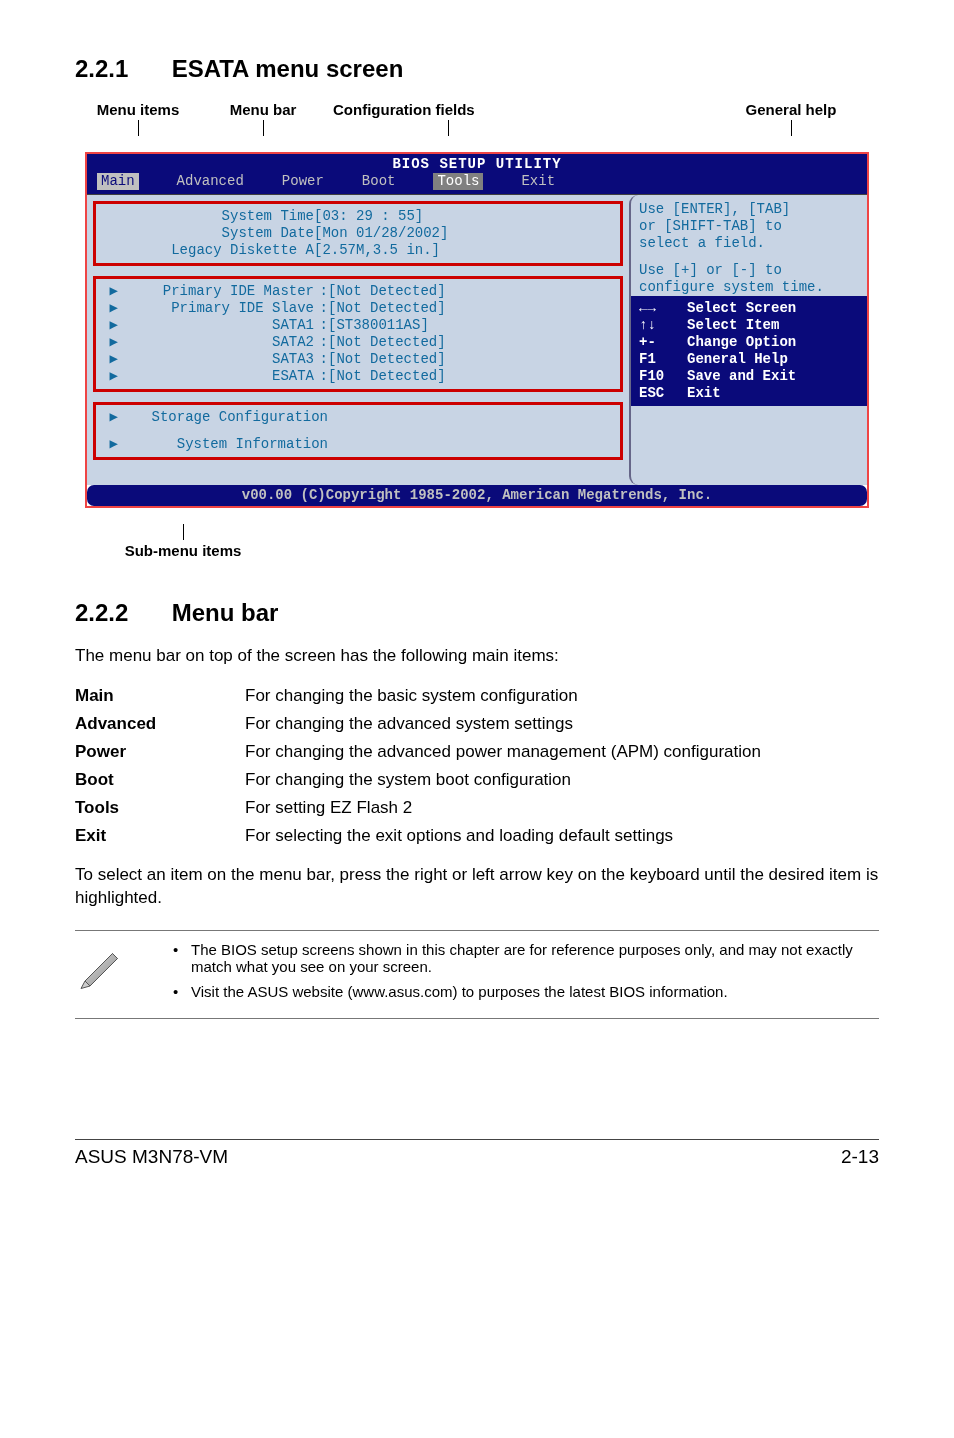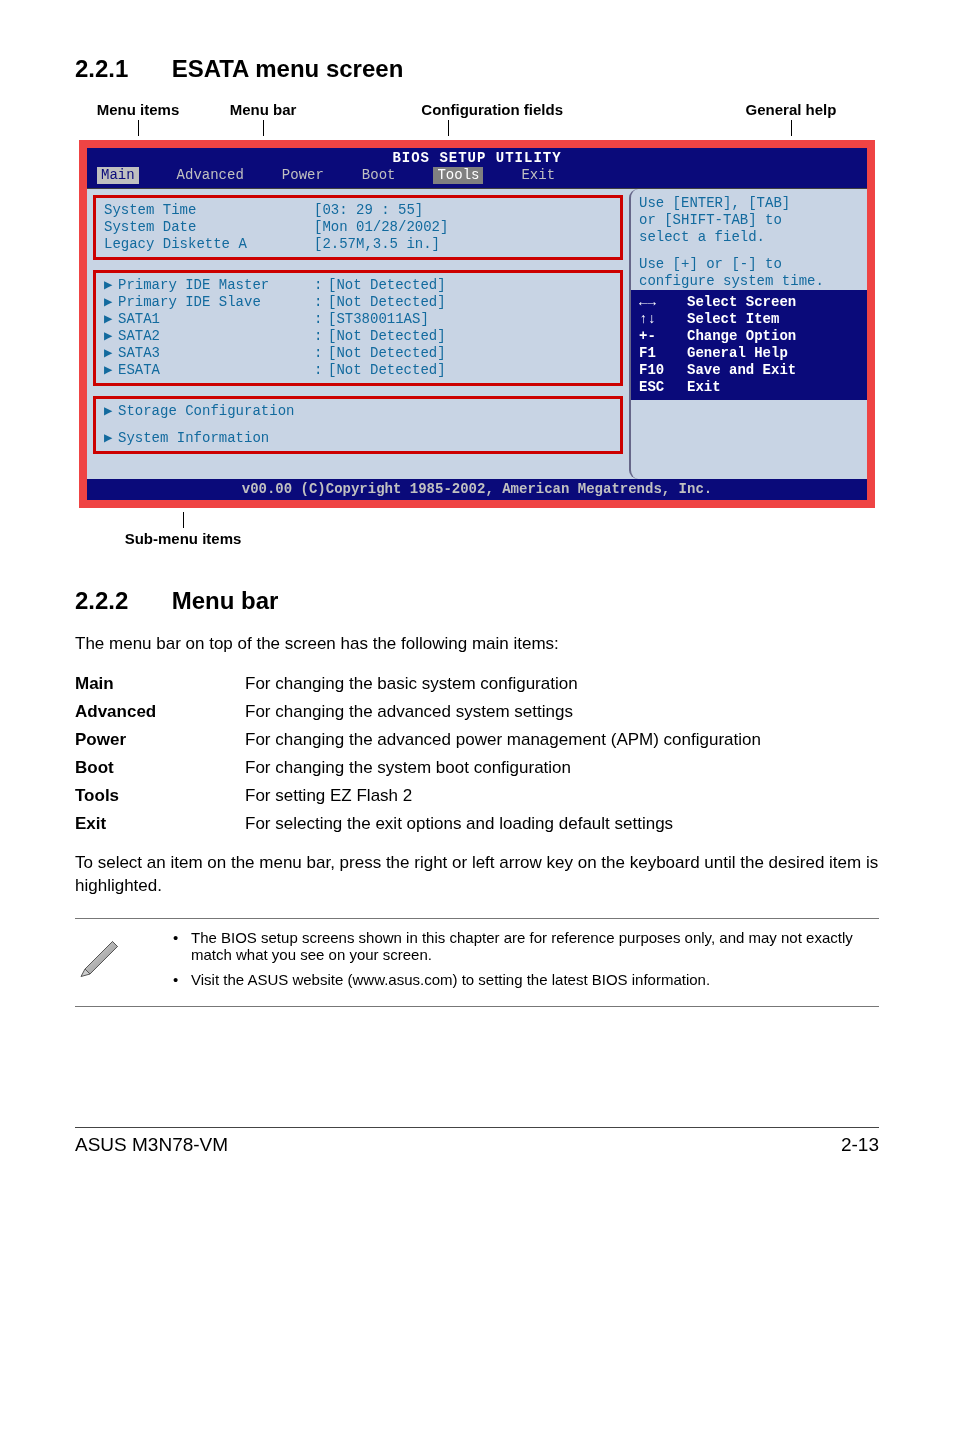--- a/index.html
+++ b/index.html
@@ -29,23 +29,23 @@
     font-size: 15px;
     padding: 0 8px;
     margin-bottom: 2px;
   }
   .callout-row > div { position: relative; }
   .call-vert {
     width: 1px; height: 16px; background: black;
     margin: 2px auto 0 auto;
   }
   .bios-wrap {
-    border: 8px solid #ef4444;
+    border: 2px solid #ef4444;
     width: 780px;
-    margin: 4px auto;
+    margin: 16px auto;
   }
   .bios {
     font-family: "Courier New", monospace;
     font-size: 14px;
     line-height: 17px;
   }
   .bios-titlebar {
     background: #0a0a7a;
     color: #ffffff;
     padding: 2px 0;
@@ -80,21 +80,21 @@
     color: #166a16;
     display:flex;
     flex-direction:column;
     border-radius:9px;
   }
   .bios-block {
     border: 3px solid #cc0000;
     padding: 4px 8px;
     margin-bottom: 10px;
   }
-  .bios-row { display: flex; }
+  .bios-row { display: flex; text-align: right; }
   .bios-label { color: #126a9e; min-width: 210px; }
   .bios-val { color: #126a9e; }
   .bios-colon { color:#126a9e; width:14px; }
   .bios-tri { color:#126a9e; display:inline-block; width:14px; }
   .help-keys {
     color: #ffffff;
     margin-top: auto;
   }
   .help-keys .kline { display:flex;}
   .help-keys .key { width:48px; color:#fff;}
@@ -103,20 +103,21 @@
   .help-keys-wrapper {
     background:#0a0a7a; padding:4px 8px; margin:0 -8px -6px -8px;
   }
   .help-top { color:#126a9e; }
   .bios-footer {
     background: #0a0a7a;
     color: #c0c0c0;
     text-align: center;
     padding: 2px 0;
     font-weight: bold;
+    border-radius: 7px;
   }
   .callout-row2 {
     display:flex;
     font-weight:bold;
     font-size:15px;
     padding:0 8px;
     margin-top:2px;
   }
   .bottom-vert {
     width:1px; height:16px; background:black;
@@ -174,21 +175,21 @@
 
   <div class="callout-row">
     <div style="width:110px;text-align:center;">
       <span>Menu items</span>
       <div class="call-vert"></div>
     </div>
     <div style="width:140px;text-align:center;">
       <span>Menu bar</span>
       <div class="call-vert"></div>
     </div>
-    <div style="width:230px;text-align:right;">
+    <div style="width:230px;text-align:left;">
       <span>Configuration fields</span>
       <div class="call-vert"></div>
     </div>
     <div style="flex:1"></div>
     <div style="width:160px;text-align:center;">
       <span>General help</span>
       <div class="call-vert"></div>
     </div>
   </div>
 
@@ -368,21 +369,21 @@
           </linearGradient>
         </defs>
         <polygon points="20,80 75,25 85,35 30,90" fill="url(#g1)" stroke="#555" stroke-width="2"></polygon>
         <polygon points="20,80 30,90 12,95" fill="#ccc" stroke="#555" stroke-width="2"></polygon>
         <line x1="75" y1="25" x2="85" y2="35" stroke="#555" stroke-width="2"></line>
       </svg>
     </div>
     <div class="note-text">
       <ul>
         <li>The BIOS setup screens shown in this chapter are for reference purposes only, and may not exactly match what you see on your screen.</li>
-        <li>Visit the ASUS website (www.asus.com) to setting the latest BIOS information.</li>
+        <li>Visit the ASUS website (www.asus.com) to purposes the latest BIOS information.</li>
       </ul>
     </div>
   </div>
 
   <div class="page-footer">
     <span>ASUS M3N78-VM</span>
     <span>2-13</span>
   </div>
 
 </div>

